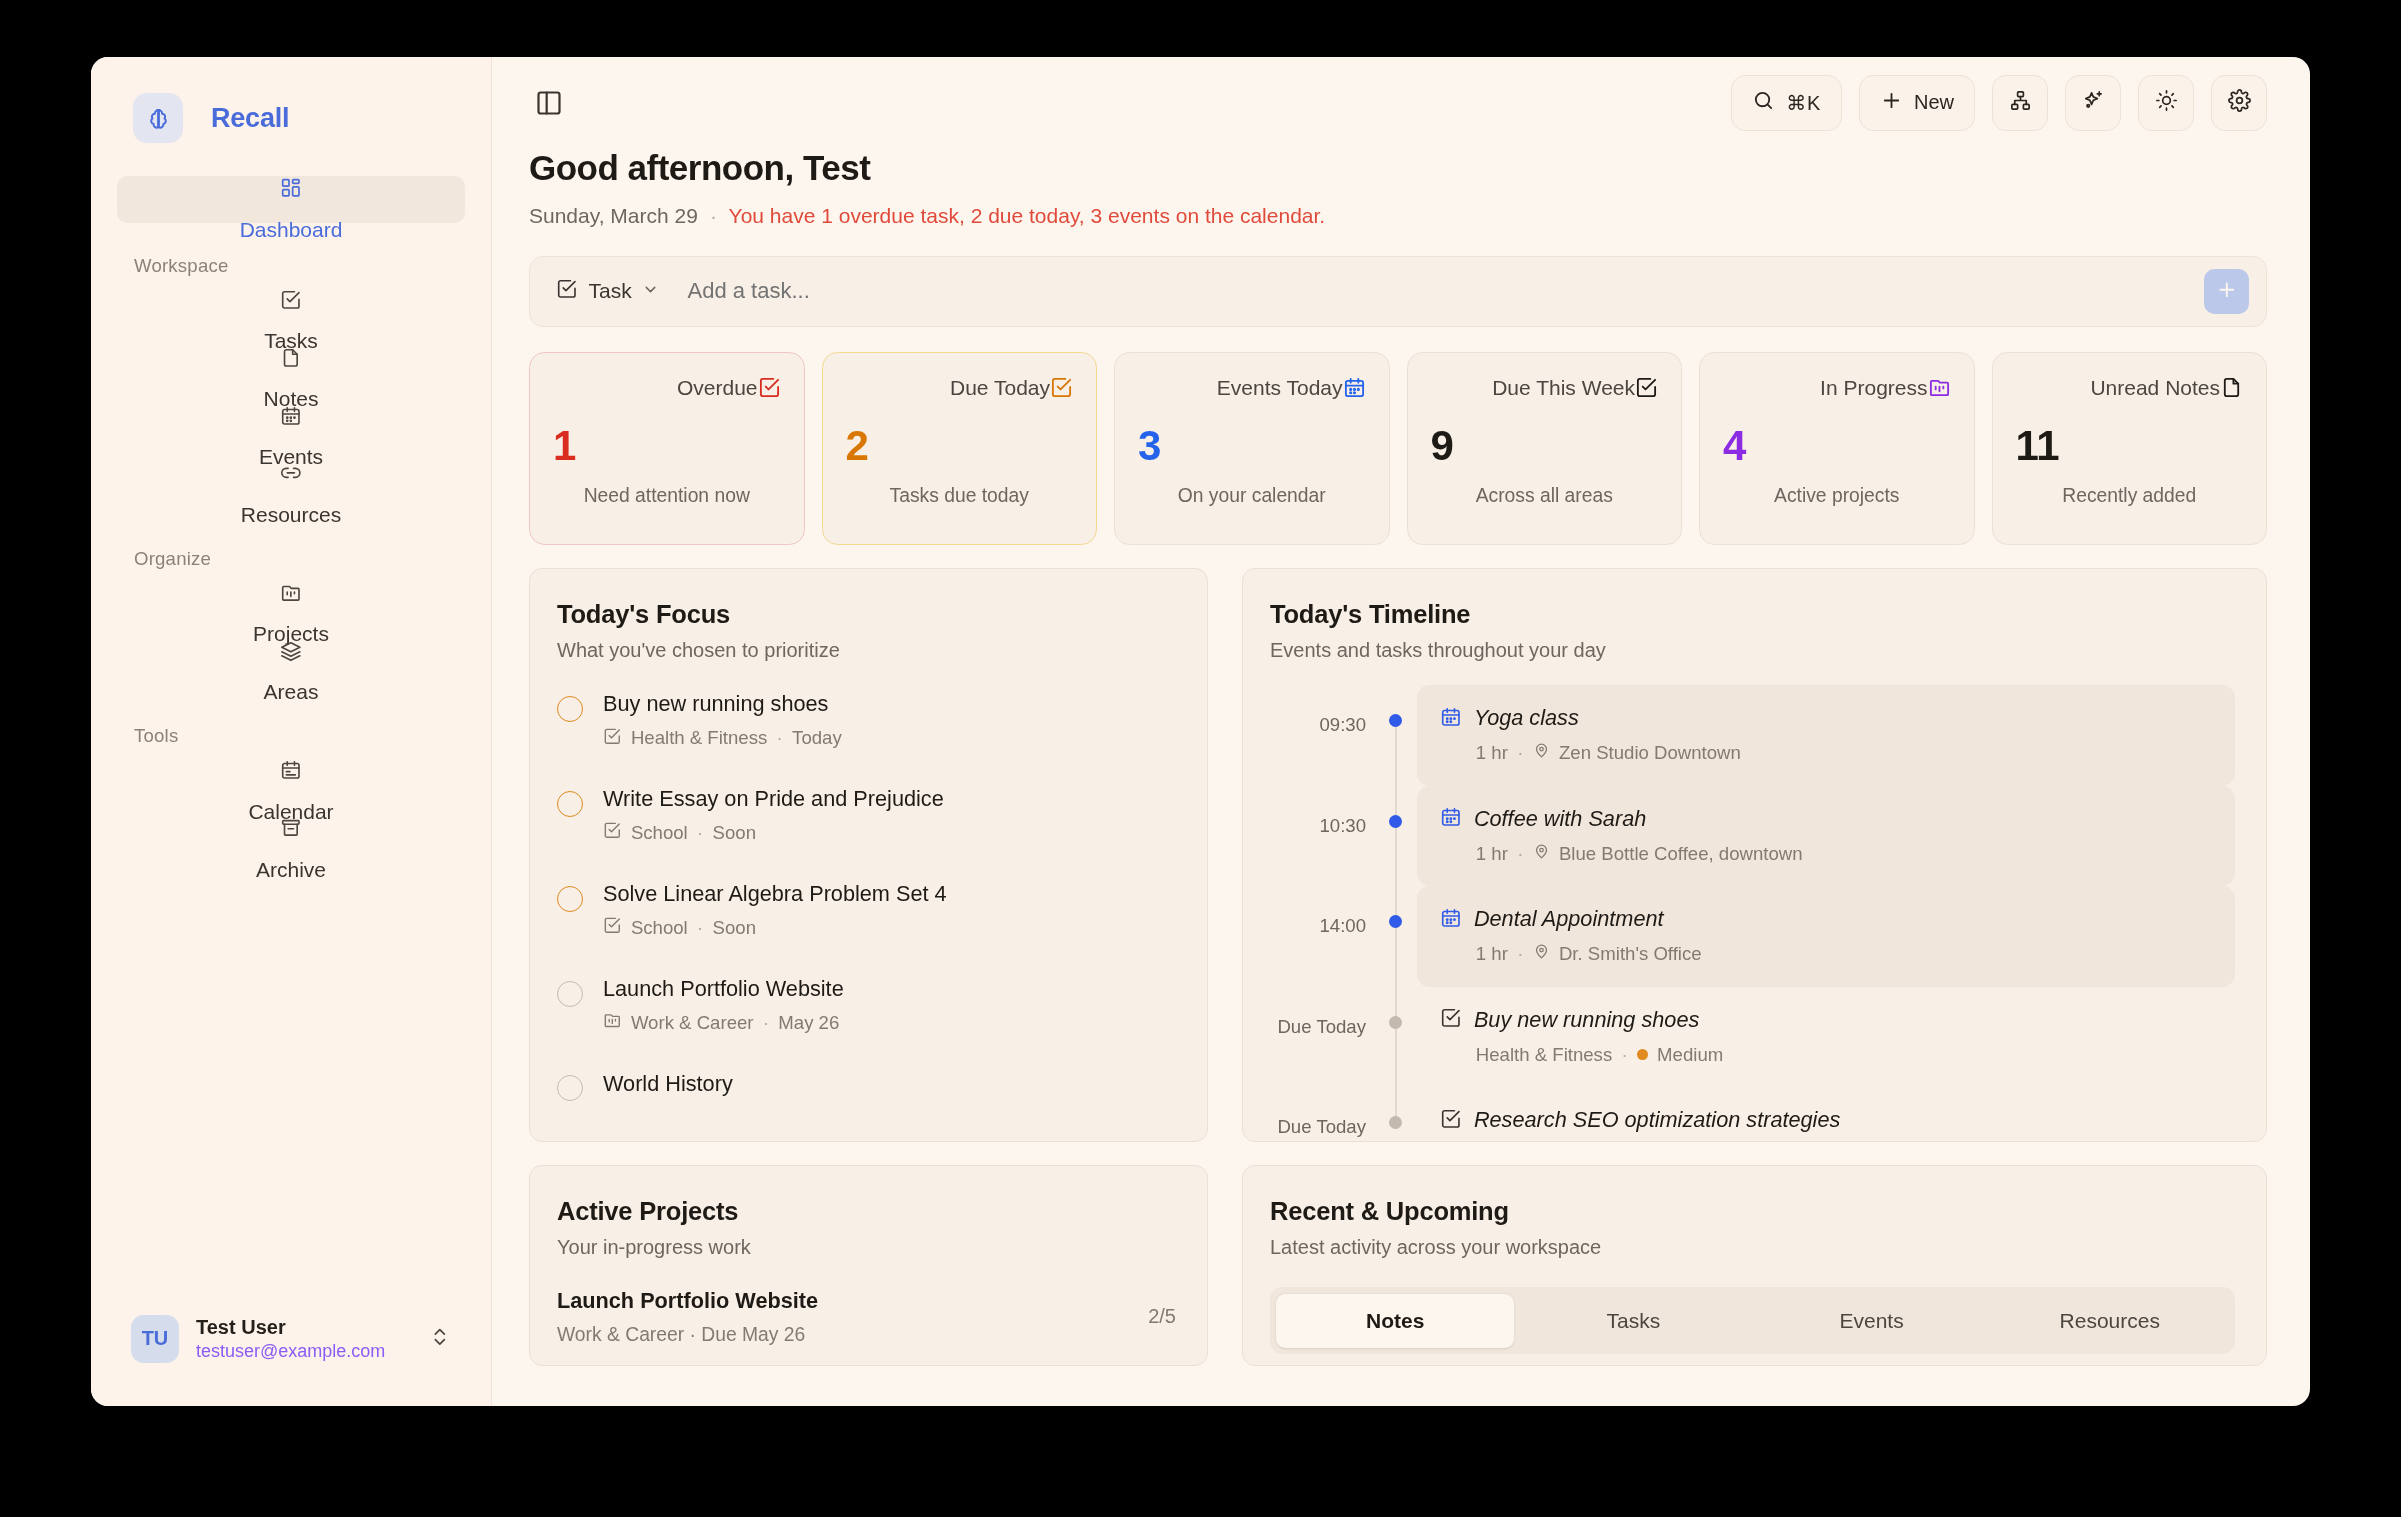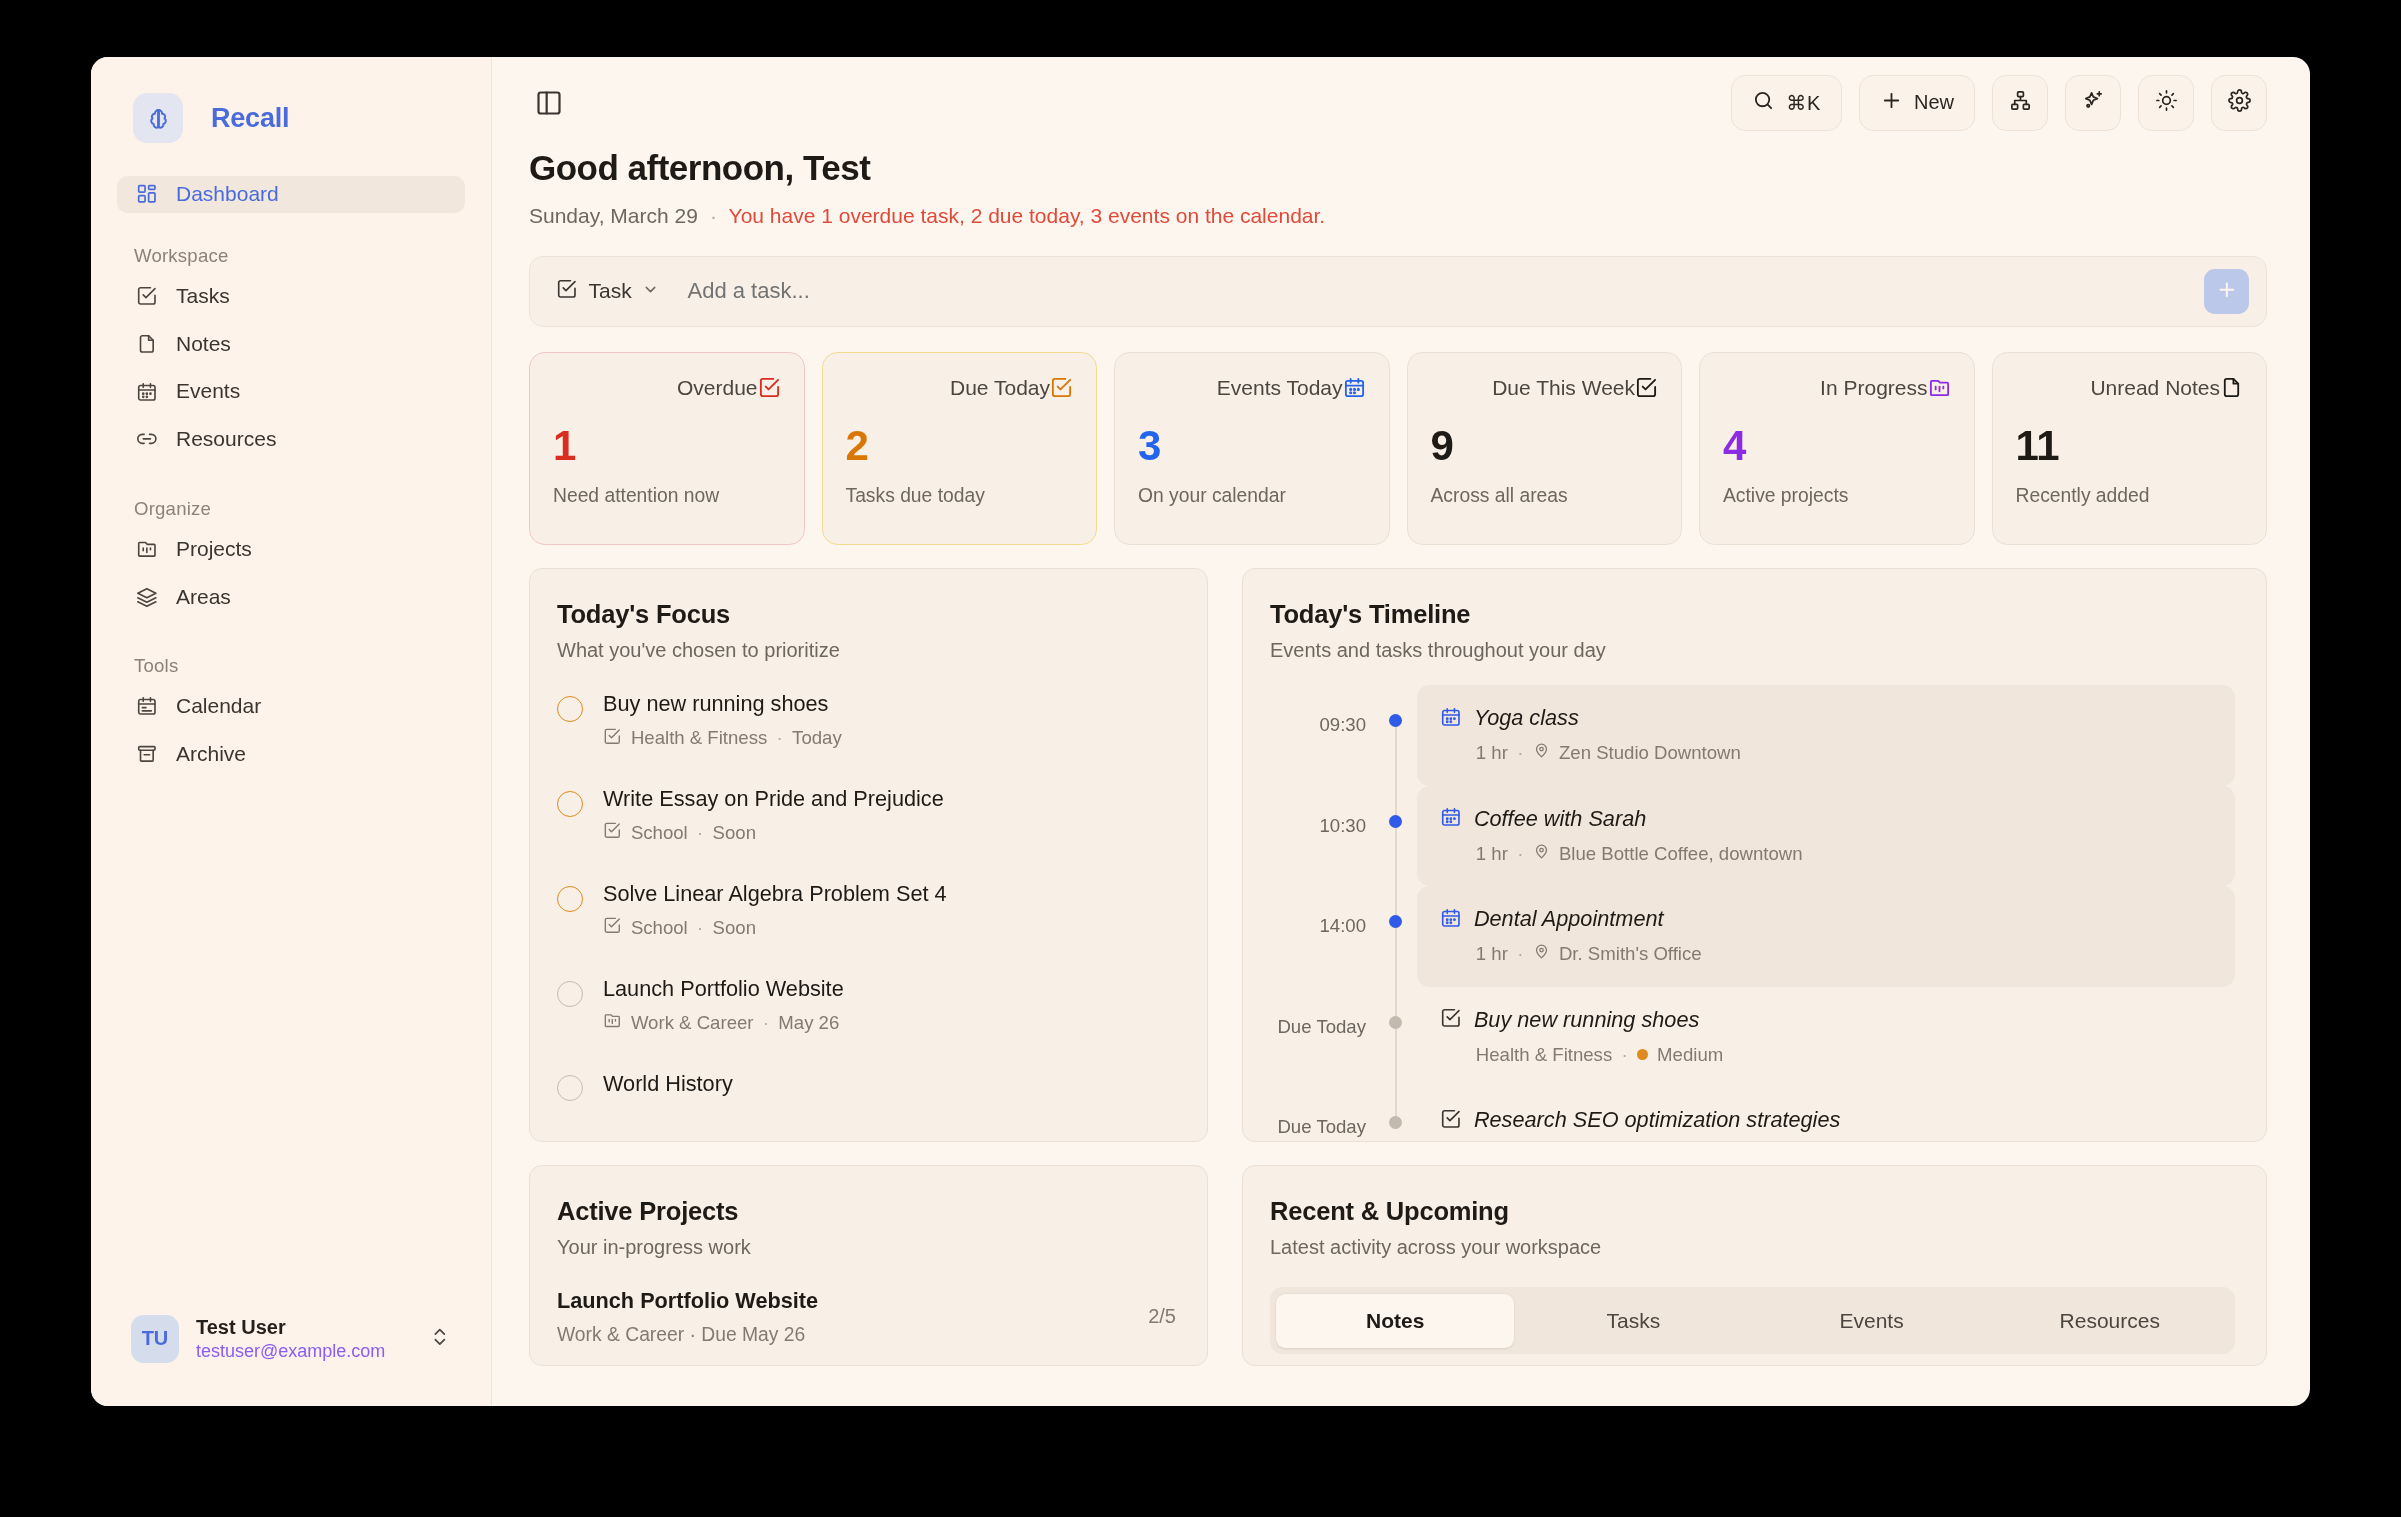--- a/index.html
+++ b/index.html
@@ -36,24 +36,25 @@
   .brand-badge {
     width: 50px; height: 50px; border-radius: 14px;
     background: #E3E5F0;
     display: flex; align-items: center; justify-content: center;
   }
   .brand-name { font-size: 27px; font-weight: 700; color: #4A6CDB; letter-spacing: -0.2px; }
 
   .nav { padding: 32.5px 26px 0 26px; }
   .nav-item {
     display: flex; align-items: center; gap: 17px;
-    height: 37px; padding: 0 17px;
+    height: 47px; padding: 0 17px;
     border-radius: 10.8px;
     font-size: 21px; color: #3A3530;
     cursor: pointer;
+    flex-direction: column;
   }
   .nav-item.active { background: #F1E7DC; color: #4A6CDB; font-weight: 500; }
   .nav-item .ico { width: 25px; height: 25px; display:flex; align-items:center; justify-content:center; flex:0 0 25px;}
   .nav-section {
     font-size: 18.6px; color: #8C8279; font-weight: 500;
     padding: 29px 17px 10.8px 17px; letter-spacing: 0.2px;
   }
   .nav-group { margin-top: 3.1px; }
   .nav-group .nav-item { margin-bottom: 10.8px; }
 
@@ -120,21 +121,21 @@
   }
   .stat.red    { border-color: #F0C7C5; }
   .stat.yellow { border-color: #F2DA8F; }
   .stat-head { display: flex; align-items: flex-start; text-align: right; }
   .stat-label { font-size: 21px; color: #4C4640; flex: 1; }
   .stat-val { margin-top: 20px; font-size: 42px; font-weight: 700; color: #1E1A16; letter-spacing: -0.4px; }
   .stat-val.c-red { color: #D92D20; }
   .stat-val.c-orange { color: #D97706; }
   .stat-val.c-blue { color: #2563EB; }
   .stat-val.c-purple { color: #8B2BE2; }
-  .stat-sub { margin-top: 15.5px; font-size: 19.3px; color: #6E675F; }
+  .stat-sub { margin-top: 15.5px; font-size: 19.3px; color: #6E675F; text-align: center; }
 
   
   .panels { margin-top: 23px; display: flex; gap: 34px; }
   .col-left { width: 679px; flex: 0 0 679px; }
   .col-right { flex: 1; min-width: 0; }
   .card {
     background: #F8EFE6; border: 1.5px solid #EBE0D4; border-radius: 13px;
     padding: 31px 31px 0 27px; overflow: hidden;
   }
   .card-title { font-size: 25.5px; font-weight: 700; color: #1E1A16; letter-spacing: -0.2px; }

